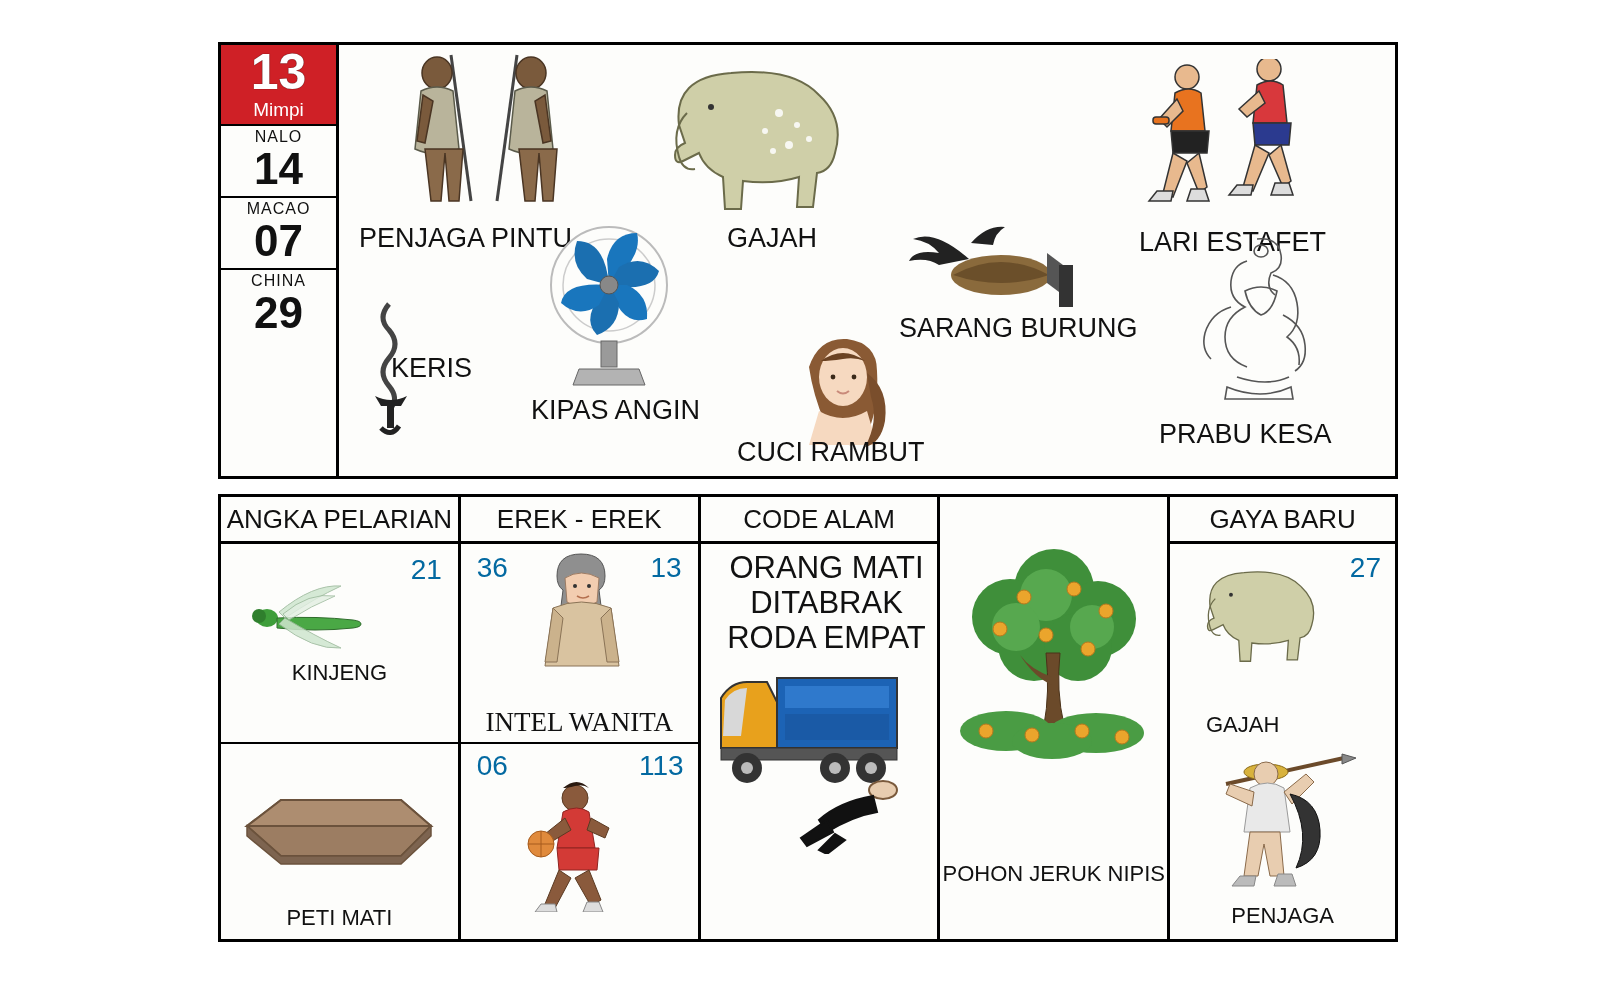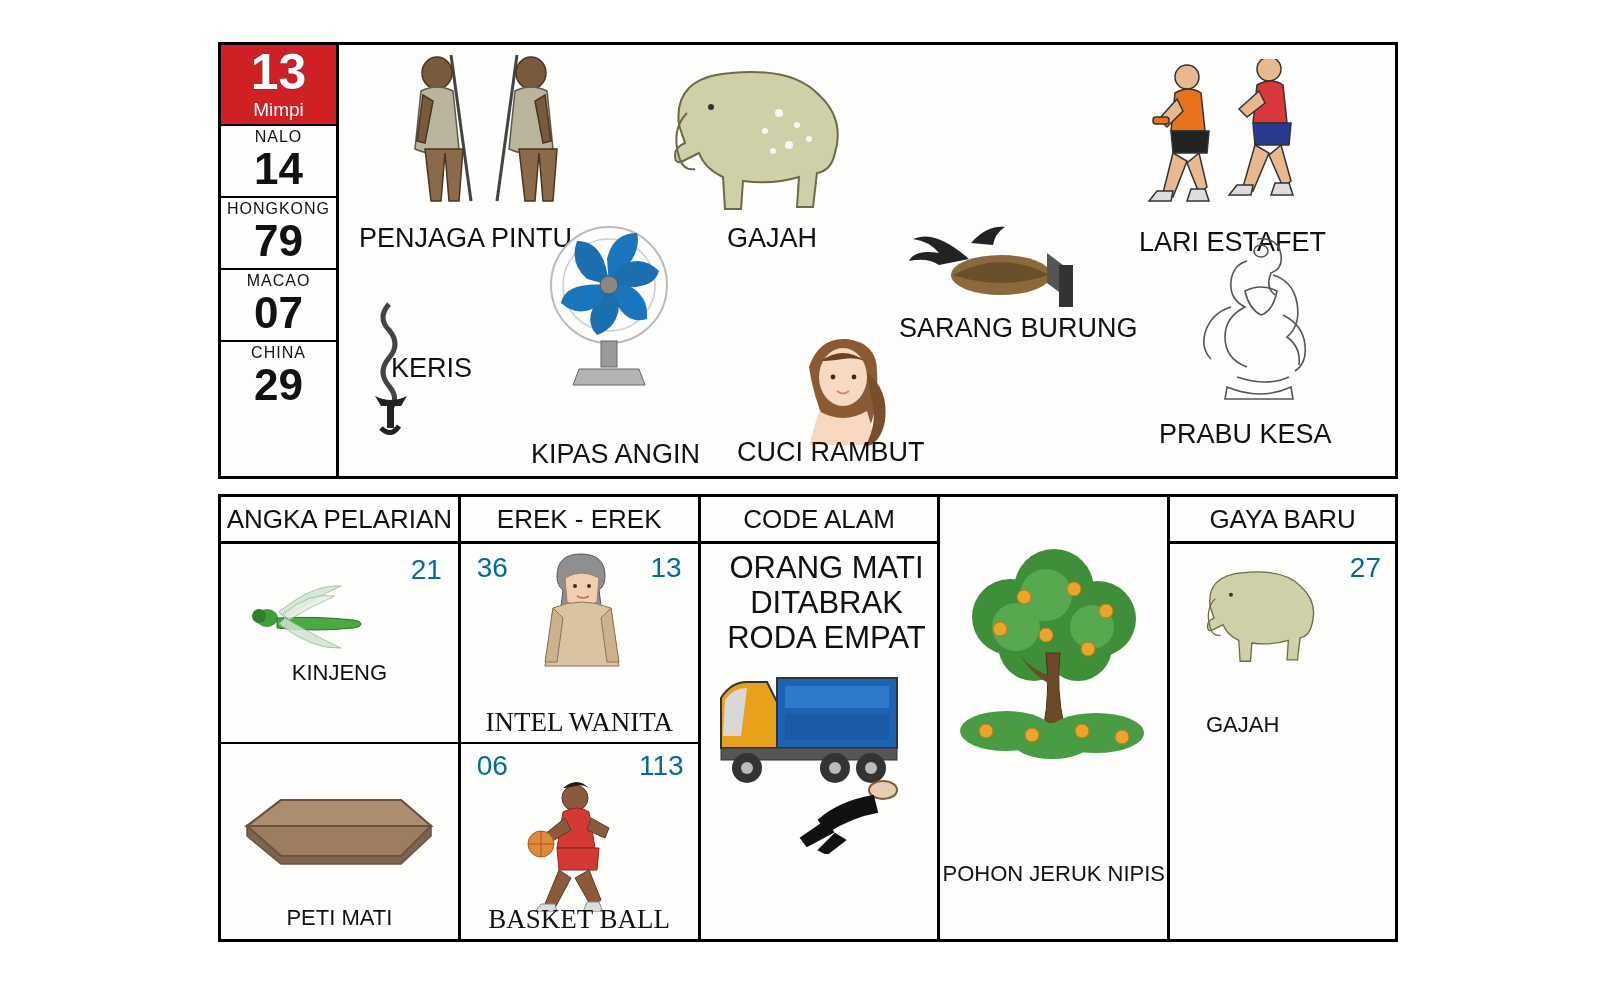--- a/index.html
+++ b/index.html
@@ -125,24 +125,20 @@
   <div class="top-panel">
 
     <div class="numcol">
       <div class="num-cell cell-main">
         <div class="val">13</div>
         <div class="lbl">Mimpi</div>
       </div>
       <div class="num-cell">
         <div class="lbl">NALO</div>
         <div class="val">14</div>
-      </div>
-      <div class="num-cell">
-        <div class="lbl">HONGKONG</div>
-        <div class="val">79</div>
       </div>
       <div class="num-cell">
         <div class="lbl">MACAO</div>
         <div class="val">07</div>
       </div>
       <div class="num-cell">
         <div class="lbl">CHINA</div>
         <div class="val">29</div>
       </div>
     </div>
@@ -234,21 +230,21 @@
           <path d="M80 62 q34 -28 28 -52 q-24 0 -30 26 z" fill="#1976bd"></path>
           <path d="M80 62 q44 8 50 -14 q-18 -18 -40 -4 z" fill="#1b6fb0"></path>
           <path d="M80 62 q12 42 38 34 q2 -24 -20 -34 z" fill="#1976bd"></path>
           <path d="M80 62 q-30 32 -12 50 q22 -8 22 -32 z" fill="#1b6fb0"></path>
           <path d="M80 62 q-44 -4 -48 18 q18 16 38 2 z" fill="#1976bd"></path>
         </g>
         <circle cx="80" cy="62" r="9" fill="#888" stroke="#555"></circle>
         <rect x="72" y="118" width="16" height="26" fill="#9a9a9a" stroke="#666"></rect>
         <path d="M50 146 h60 l6 16 h-72 z" fill="#b3b3b3" stroke="#666"></path>
       </svg>
-      <div class="cap" style="left:192px;top:350px;margin-top:44px;">KIPAS ANGIN</div>
+      <div class="cap" style="left:192px;top:350px;">KIPAS ANGIN</div>
 
       <svg class="art" style="left:430px;top:288px;" width="150" height="115" viewBox="0 0 150 115">
         <path d="M40 34 q10 -30 38 -28 q30 4 30 32 q2 34 -8 58 q-8 18 -20 16 q-16 -2 -24 -22 q-12 -28 -16 -56z" fill="#8a5a34"></path>
         <ellipse cx="74" cy="44" rx="24" ry="29" fill="#f6d9c0"></ellipse>
         <path d="M52 28 q22 -16 44 0 q-10 -4 -22 -2 q-14 2 -22 2z" fill="#6b4222"></path>
         <circle cx="64" cy="44" r="2.4" fill="#3a2a1a"></circle>
         <circle cx="85" cy="44" r="2.4" fill="#3a2a1a"></circle>
         <path d="M68 58 q6 5 12 0" fill="none" stroke="#c98a7a" stroke-width="2"></path>
         <path d="M50 78 q24 14 48 0 l10 34 h-68 z" fill="#f6d9c0"></path>
         <path d="M98 40 q22 16 18 48 q-4 22 -20 26 q14 -26 6 -50z" fill="#7a4e2c"></path>
@@ -329,21 +325,20 @@
             <path d="M38 66 h42 l-2 22 h-38z" fill="#d33a36" stroke="#8f2420"></path>
             <path d="M40 88 l-14 34 l10 4 l16 -30z" fill="#8a5a3c" stroke="#5a3a22"></path>
             <path d="M70 88 l12 30 l-10 6 l-16 -28z" fill="#8a5a3c" stroke="#5a3a22"></path>
             <path d="M46 36 l-20 16 l6 8 l20 -12z" fill="#8a5a3c" stroke="#5a3a22"></path>
             <path d="M72 36 l18 10 l-4 10 l-18 -8z" fill="#8a5a3c" stroke="#5a3a22"></path>
             <circle cx="22" cy="62" r="13" fill="#e08a3c" stroke="#a65b1d"></circle>
             <path d="M9 62 h26 M22 49 v26" stroke="#a65b1d" fill="none"></path>
             <path d="M22 122 l-6 8 h22 l-2 -8z" fill="#ddd" stroke="#888"></path>
             <path d="M68 120 l-4 10 h20 l-4 -10z" fill="#ddd" stroke="#888"></path>
           </svg>
-          <div class="blabel serif" style="bottom:6px;">BASKET BALL</div>
         </div>
       </div>
     </div>
 
     <div class="bcol c3">
       <div class="bhead">CODE ALAM</div>
       <div class="bbody">
         <div class="codetext">ORANG MATI DITABRAK RODA EMPAT</div>
         <svg class="art" style="left:6px;top:120px;" width="230" height="190" viewBox="0 0 230 190">
           <path d="M14 34 q10 -16 26 -16 h20 l10 20 v46 h-56z" fill="#e8a11c" stroke="#333" stroke-width="2"></path>
@@ -415,17 +410,33 @@
         <div class="half">
           <div class="bnum" style="right:14px;top:8px;">27</div>
           <svg class="art" style="left:14px;top:14px;" width="150" height="110" viewBox="0 0 230 160">
             <path d="M40 70 q-6 -48 52 -52 q62 -6 88 22 q26 24 16 58 q-4 18 -18 20 l-4 34 h-16 l2 -30
                      q-26 8 -56 4 l-2 28 h-16 l-2 -32 q-18 -8 -24 -24 l-16 8 q-8 4 -8 -6 q0 -8 10 -12 z" fill="#cfcfa8" stroke="#6b6b4a" stroke-width="2"></path>
             <path d="M48 58 q-16 16 -8 44 q4 14 16 12" fill="none" stroke="#6b6b4a" stroke-width="2"></path>
             <circle cx="72" cy="52" r="3" fill="#333"></circle>
           </svg>
           <div class="blabel" style="left:-40px;bottom:4px;">GAJAH</div>
         </div>
+        <div class="half">
+          <svg class="art" style="left:36px;top:6px;" width="150" height="150" viewBox="0 0 150 150">
+            <line x1="20" y1="36" x2="138" y2="10" stroke="#6b4a2a" stroke-width="4"></line>
+            <path d="M136 6 l14 4 l-14 6z" fill="#888" stroke="#555"></path>
+            <ellipse cx="60" cy="24" rx="22" ry="8" fill="#d8b23c" stroke="#8a6a18"></ellipse>
+            <circle cx="60" cy="26" r="12" fill="#e8cdb0" stroke="#8a6a4a"></circle>
+            <path d="M44 40 q18 -10 34 0 l6 44 h-46z" fill="#e9e9e9" stroke="#9a9a9a"></path>
+            <path d="M44 84 l-6 44 h14 l6 -32 l6 32 h14 l-4 -44z" fill="#e8cdb0" stroke="#8a6a4a"></path>
+            <path d="M48 44 l-24 -8 l-4 10 l26 12z" fill="#e8cdb0" stroke="#8a6a4a"></path>
+            <path d="M78 44 l22 -18 l8 8 l-22 22z" fill="#e8cdb0" stroke="#8a6a4a"></path>
+            <path d="M84 46 q28 6 30 36 q2 30 -24 38 q16 -34 -6 -74z" fill="#333" stroke="#111"></path>
+            <path d="M34 128 l-8 10 h22 l2 -10z" fill="#bbb" stroke="#888"></path>
+            <path d="M72 126 l-4 12 h22 l-4 -12z" fill="#bbb" stroke="#888"></path>
+          </svg>
+          <div class="blabel" style="bottom:10px;">PENJAGA</div>
+        </div>
       </div>
     </div>
 
   </div>
 </div>
 
 </body></html>

